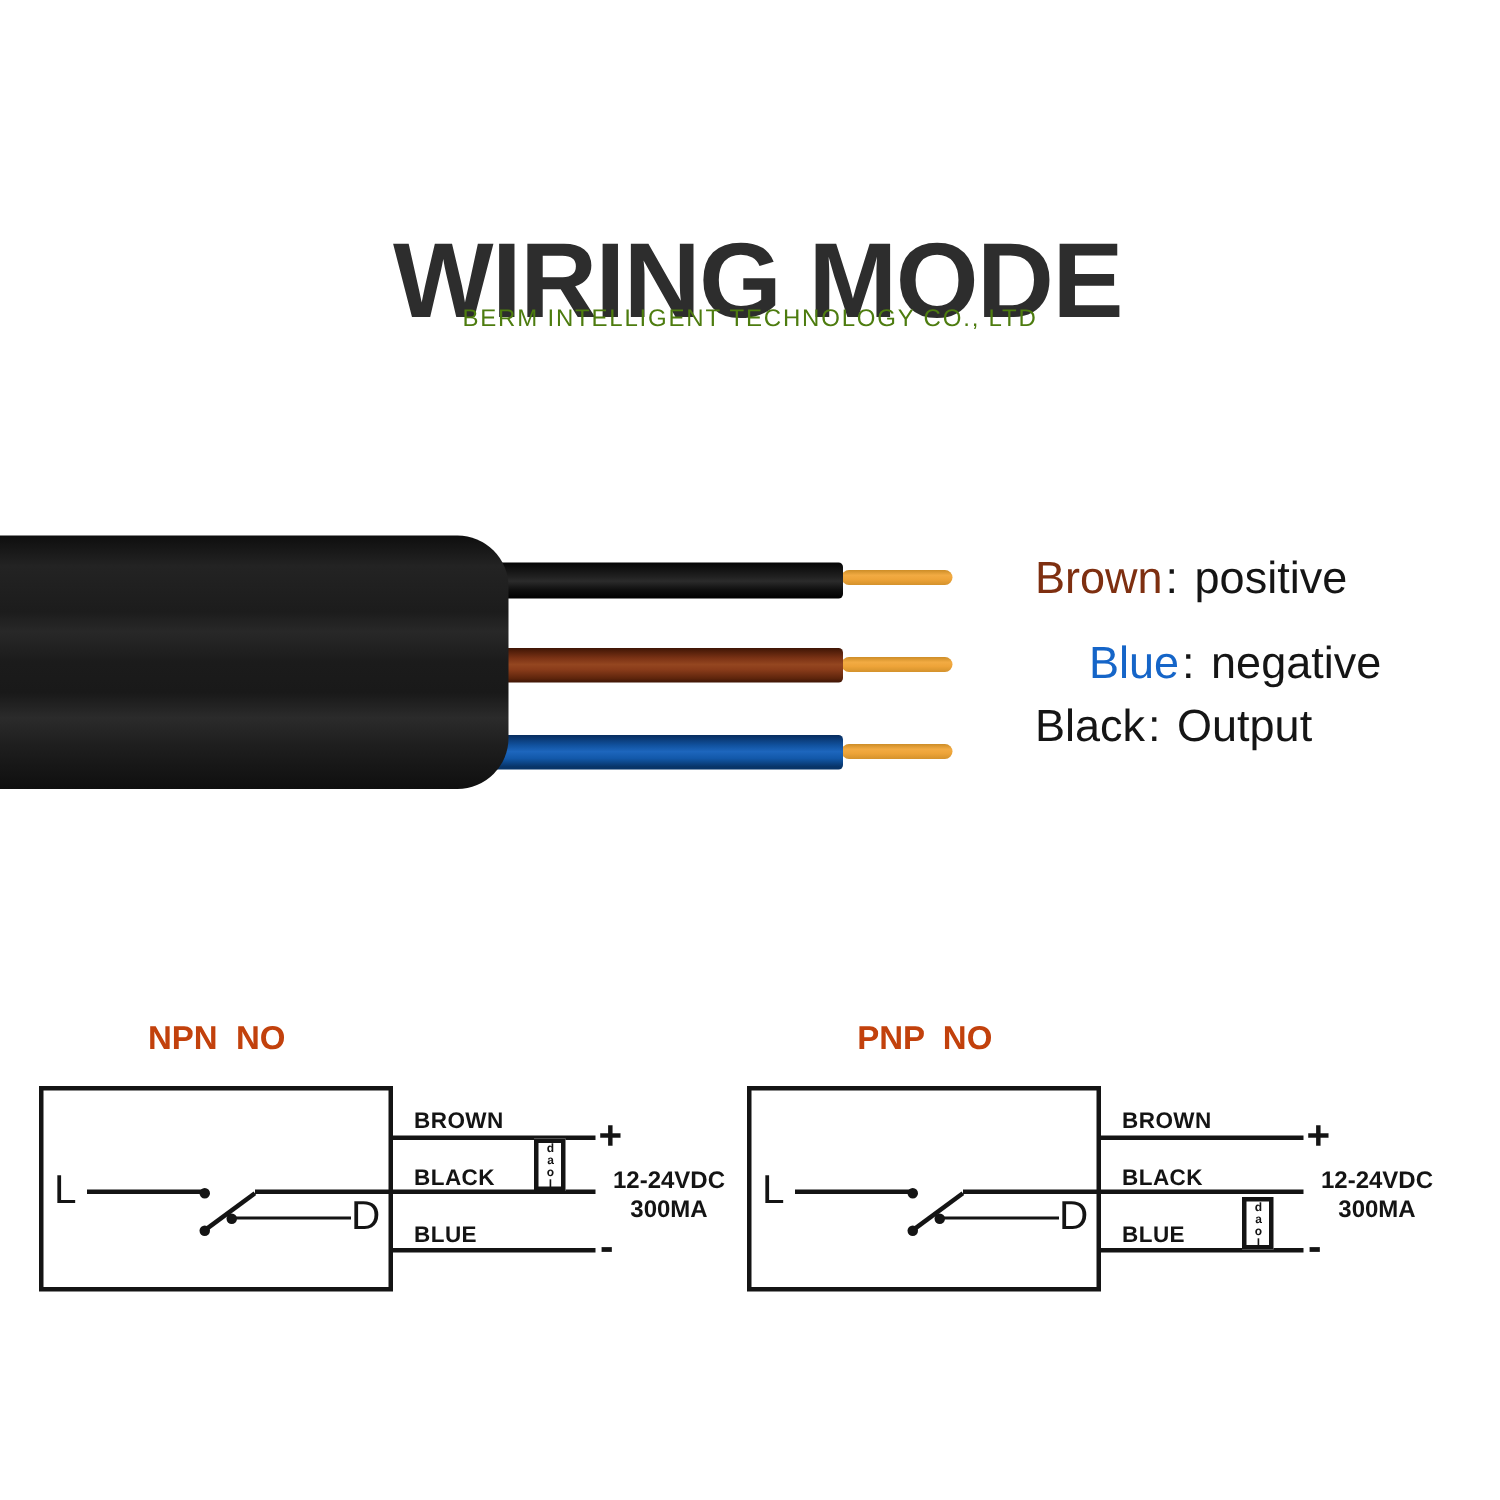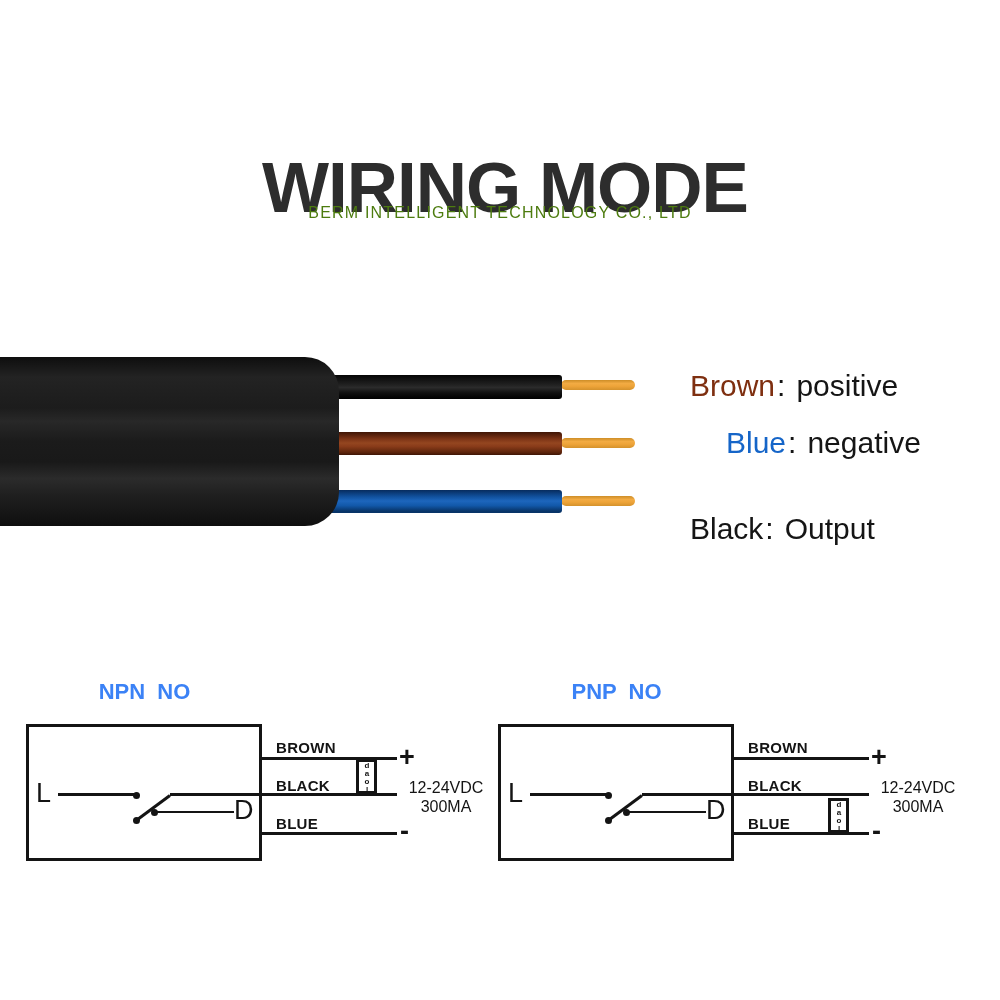--- a/index.html
+++ b/index.html
@@ -23,50 +23,50 @@
   .w-brown{top:432px;height:23px;
     background:linear-gradient(180deg,#3f1505,#7c3315 30%,#944620 48%,#8a3c1a 62%,#5e250c 88%,#3f1505);}
   .w-blue{top:490px;height:23px;
     background:linear-gradient(180deg,#072c5e,#11529f 30%,#1d66bd 48%,#1258a9 68%,#083468 92%);}
   .tip{position:absolute;left:561px;width:74px;height:10px;border-radius:5px;z-index:2;
     background:linear-gradient(180deg,#cd8d27,#f2ab43 35%,#eea439 62%,#d4922c);}
   .t-black{top:380px;} .t-brown{top:438px;} .t-blue{top:496px;}
 
   
   .legend-row{position:absolute;left:690px;font-size:30px;line-height:32px;color:#151515;white-space:nowrap;}
-  .lg0{top:370px;text-align:right;} .lg1{top:427px;margin-left:36px;} .lg2{top:513px;text-align:right;}
+  .lg0{top:370px;text-align:right;} .lg1{top:427px;margin-left:36px;} .lg2{top:469px;text-align:right;}
   .lg0 .lname{color:#7e2f10;} .lg1 .lname{color:#1565c8;} .lg2 .lname{color:#151515;}
   .lcolon{margin:0 11px 0 2px;color:#151515;}
 
   
   .diagram{position:absolute;top:670px;width:500px;height:210px;}
   .d0{left:0;} .d1{left:472px;}
   .dg-title{position:absolute;left:72px;top:11px;width:145px;text-align:center;
-            font-size:22px;font-weight:bold;color:#3b82f6;white-space:pre;line-height:1;}
+            font-size:22px;font-weight:bold;color:#c2410c;white-space:pre;line-height:1;}
   .dg-box{position:absolute;left:26px;top:54px;width:236px;height:137px;
           border:3px solid #141414;box-sizing:border-box;background:#fff;}
   .line{position:absolute;background:#141414;height:3px;}
   .l-in{left:58px;top:123px;width:78px;height:2.5px;}
   .l-out{left:170px;top:123px;width:227px;}
   .l-d{left:153px;top:140.5px;width:81px;height:2.5px;}
   .l-diag{left:136px;top:148.5px;width:42px;height:2.5px;
           transform:rotate(-36.5deg);transform-origin:left center;}
   .l-top{left:260px;top:86.5px;width:137px;}
   .l-bot{left:260px;top:161.5px;width:137px;}
   .dot{position:absolute;width:7px;height:7px;border-radius:50%;background:#141414;}
   .dot-a{left:132.5px;top:121.5px;} .dot-b{left:132.5px;top:146.5px;} .dot-c{left:150.5px;top:138.5px;}
   .dg-L{position:absolute;left:36px;top:110px;font-size:27px;color:#141414;line-height:1;}
   .dg-D{position:absolute;left:234px;top:127px;font-size:27px;color:#141414;line-height:1;}
   .lbl{position:absolute;left:276px;font-size:15px;font-weight:bold;color:#141414;
        letter-spacing:0.3px;line-height:1;}
   .lbl-top{top:70px;} .lbl-mid{top:108px;} .lbl-bot{top:146px;}
   .sign{position:absolute;font-size:27px;font-weight:bold;color:#141414;line-height:28px;}
   .plus{left:399px;top:73px;} .minus{left:400px;top:147px;}
   .pw{position:absolute;left:396px;width:100px;text-align:center;
-      font-size:16px;font-weight:normal;color:#141414;line-height:1;}
+      font-size:16px;font-weight:bold;color:#141414;line-height:1;}
   .pw1{top:110px;} .pw2{top:129px;}
   .loadbox{position:absolute;left:356px;width:21px;height:35px;border:3px solid #141414;
            box-sizing:border-box;background:#fff;display:flex;align-items:center;justify-content:center;}
   .d0 .loadbox{top:89px;} .d1 .loadbox{top:128px;}
   .loadtext{writing-mode:vertical-rl;text-orientation:upright;
             font-size:8px;font-weight:bold;letter-spacing:-1px;color:#141414;line-height:1;}
 </style>
 </head>
 <body>
 

